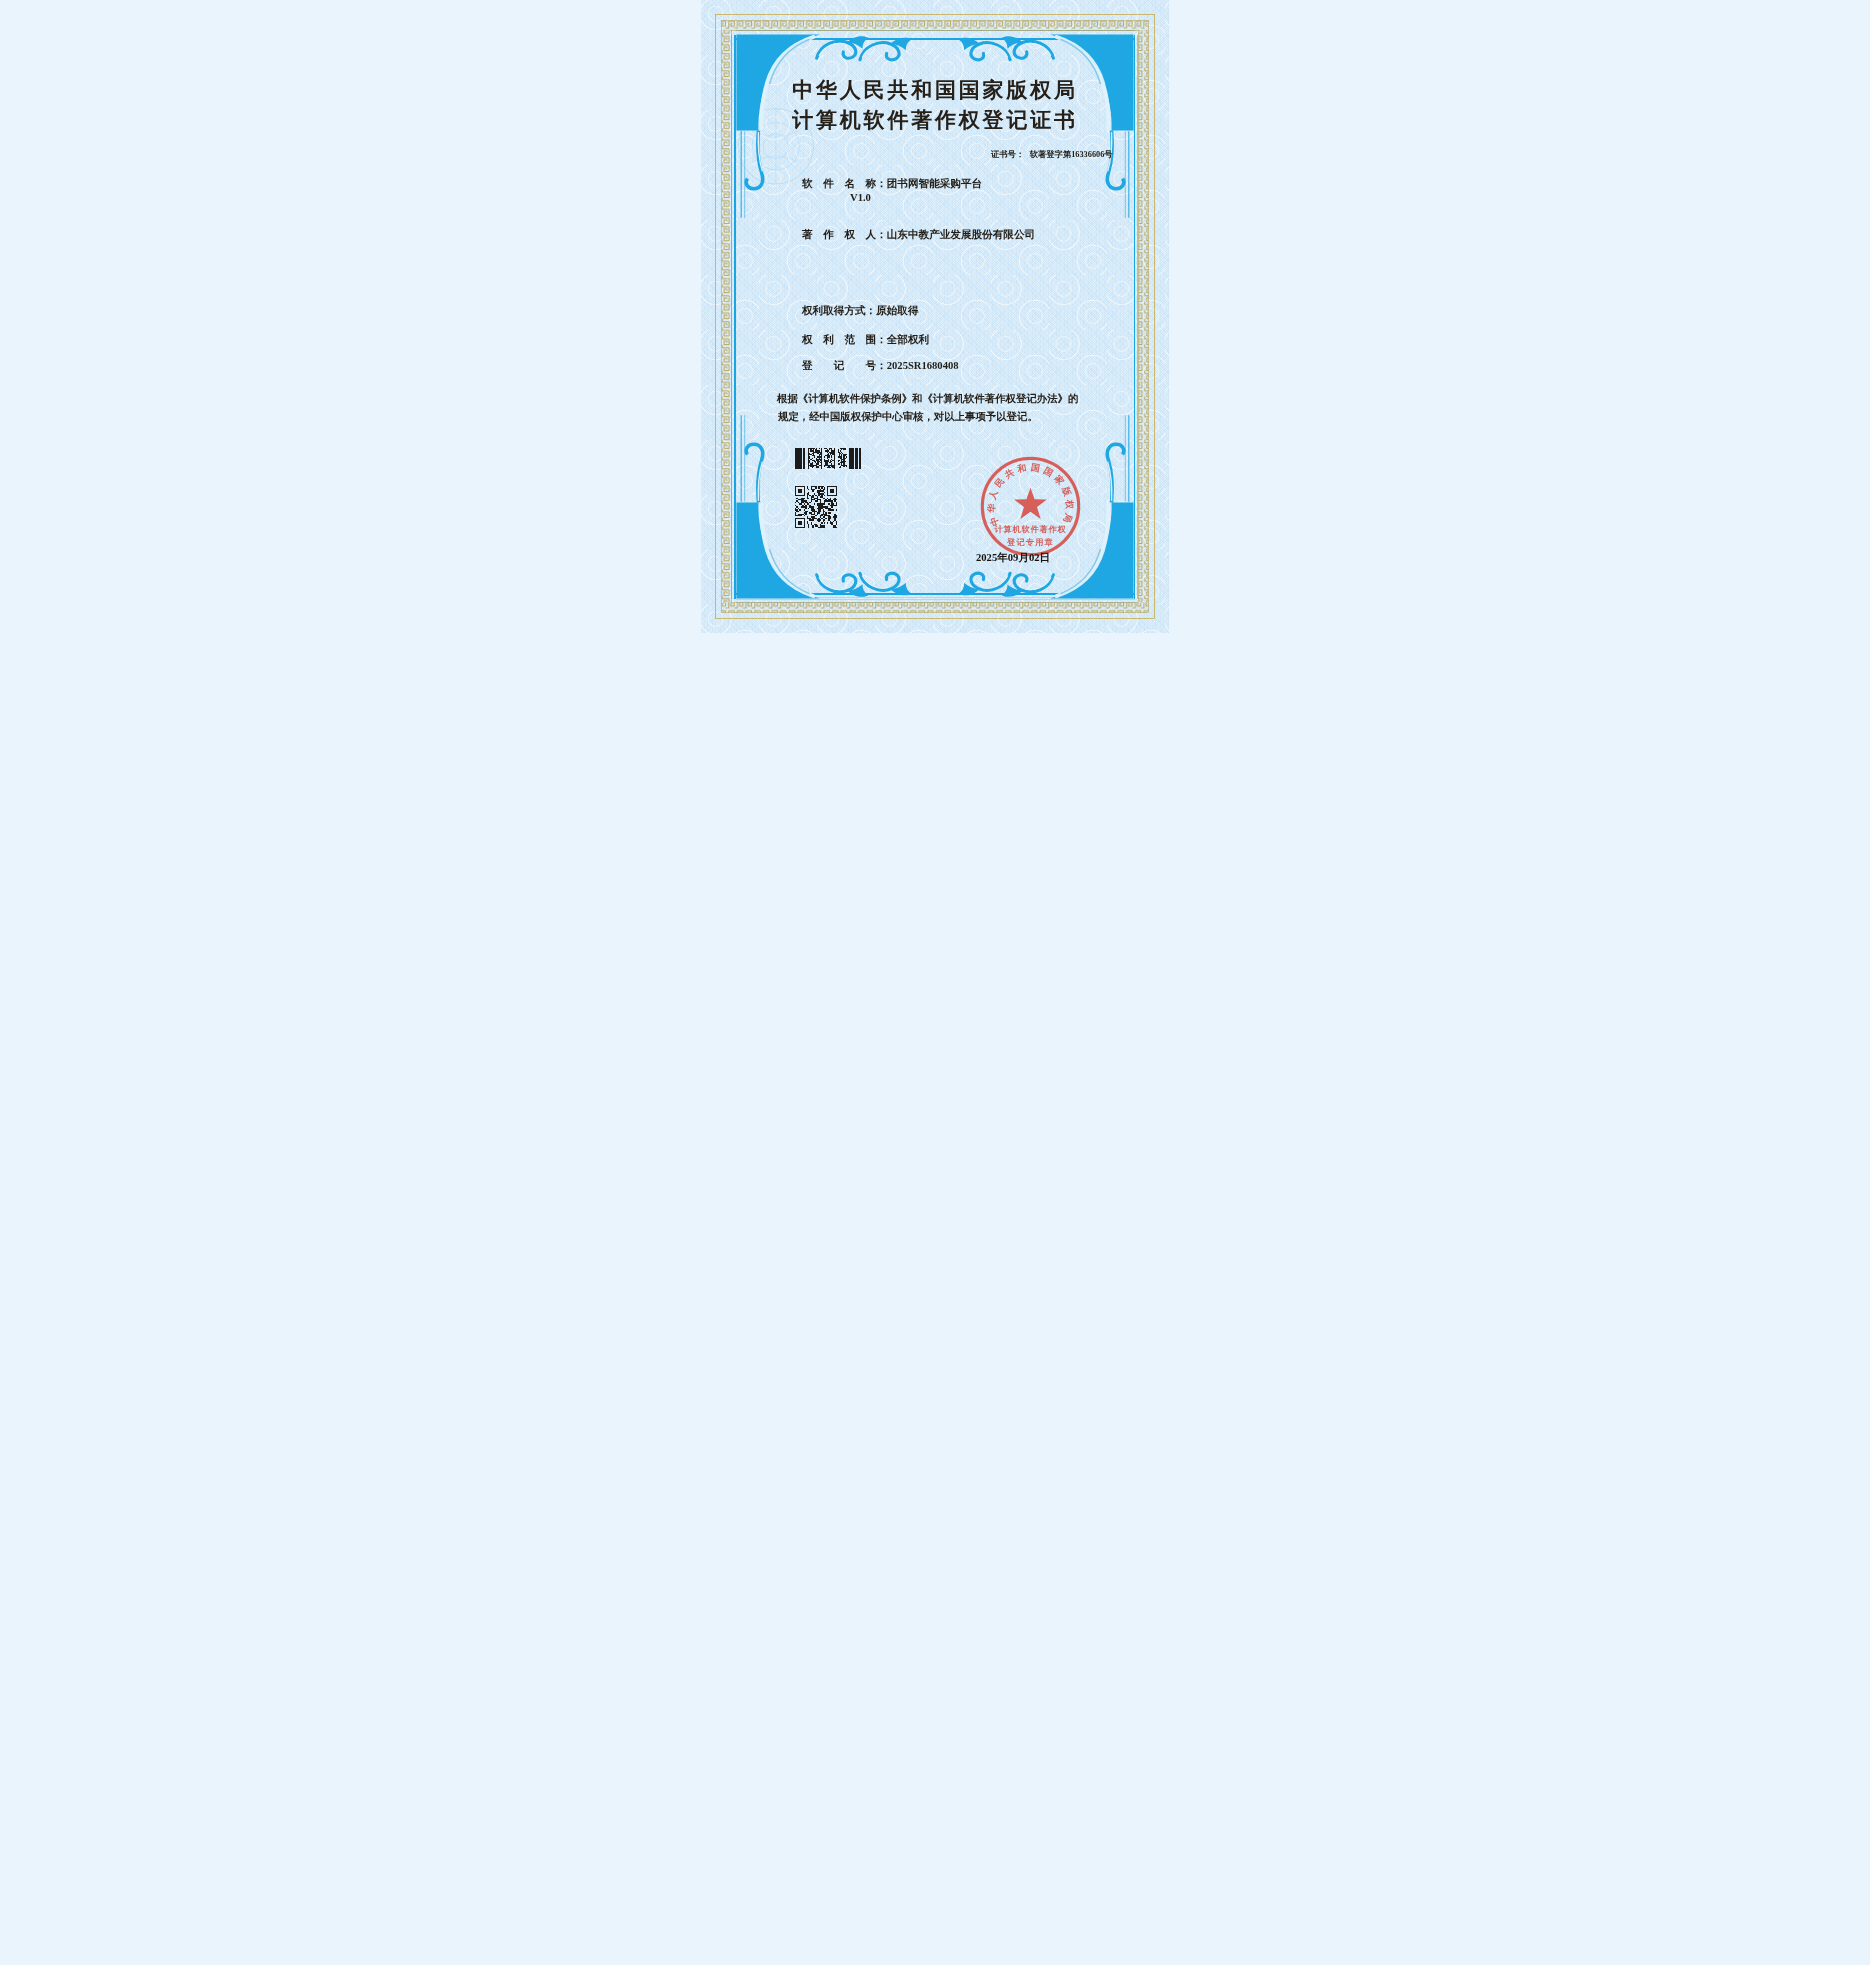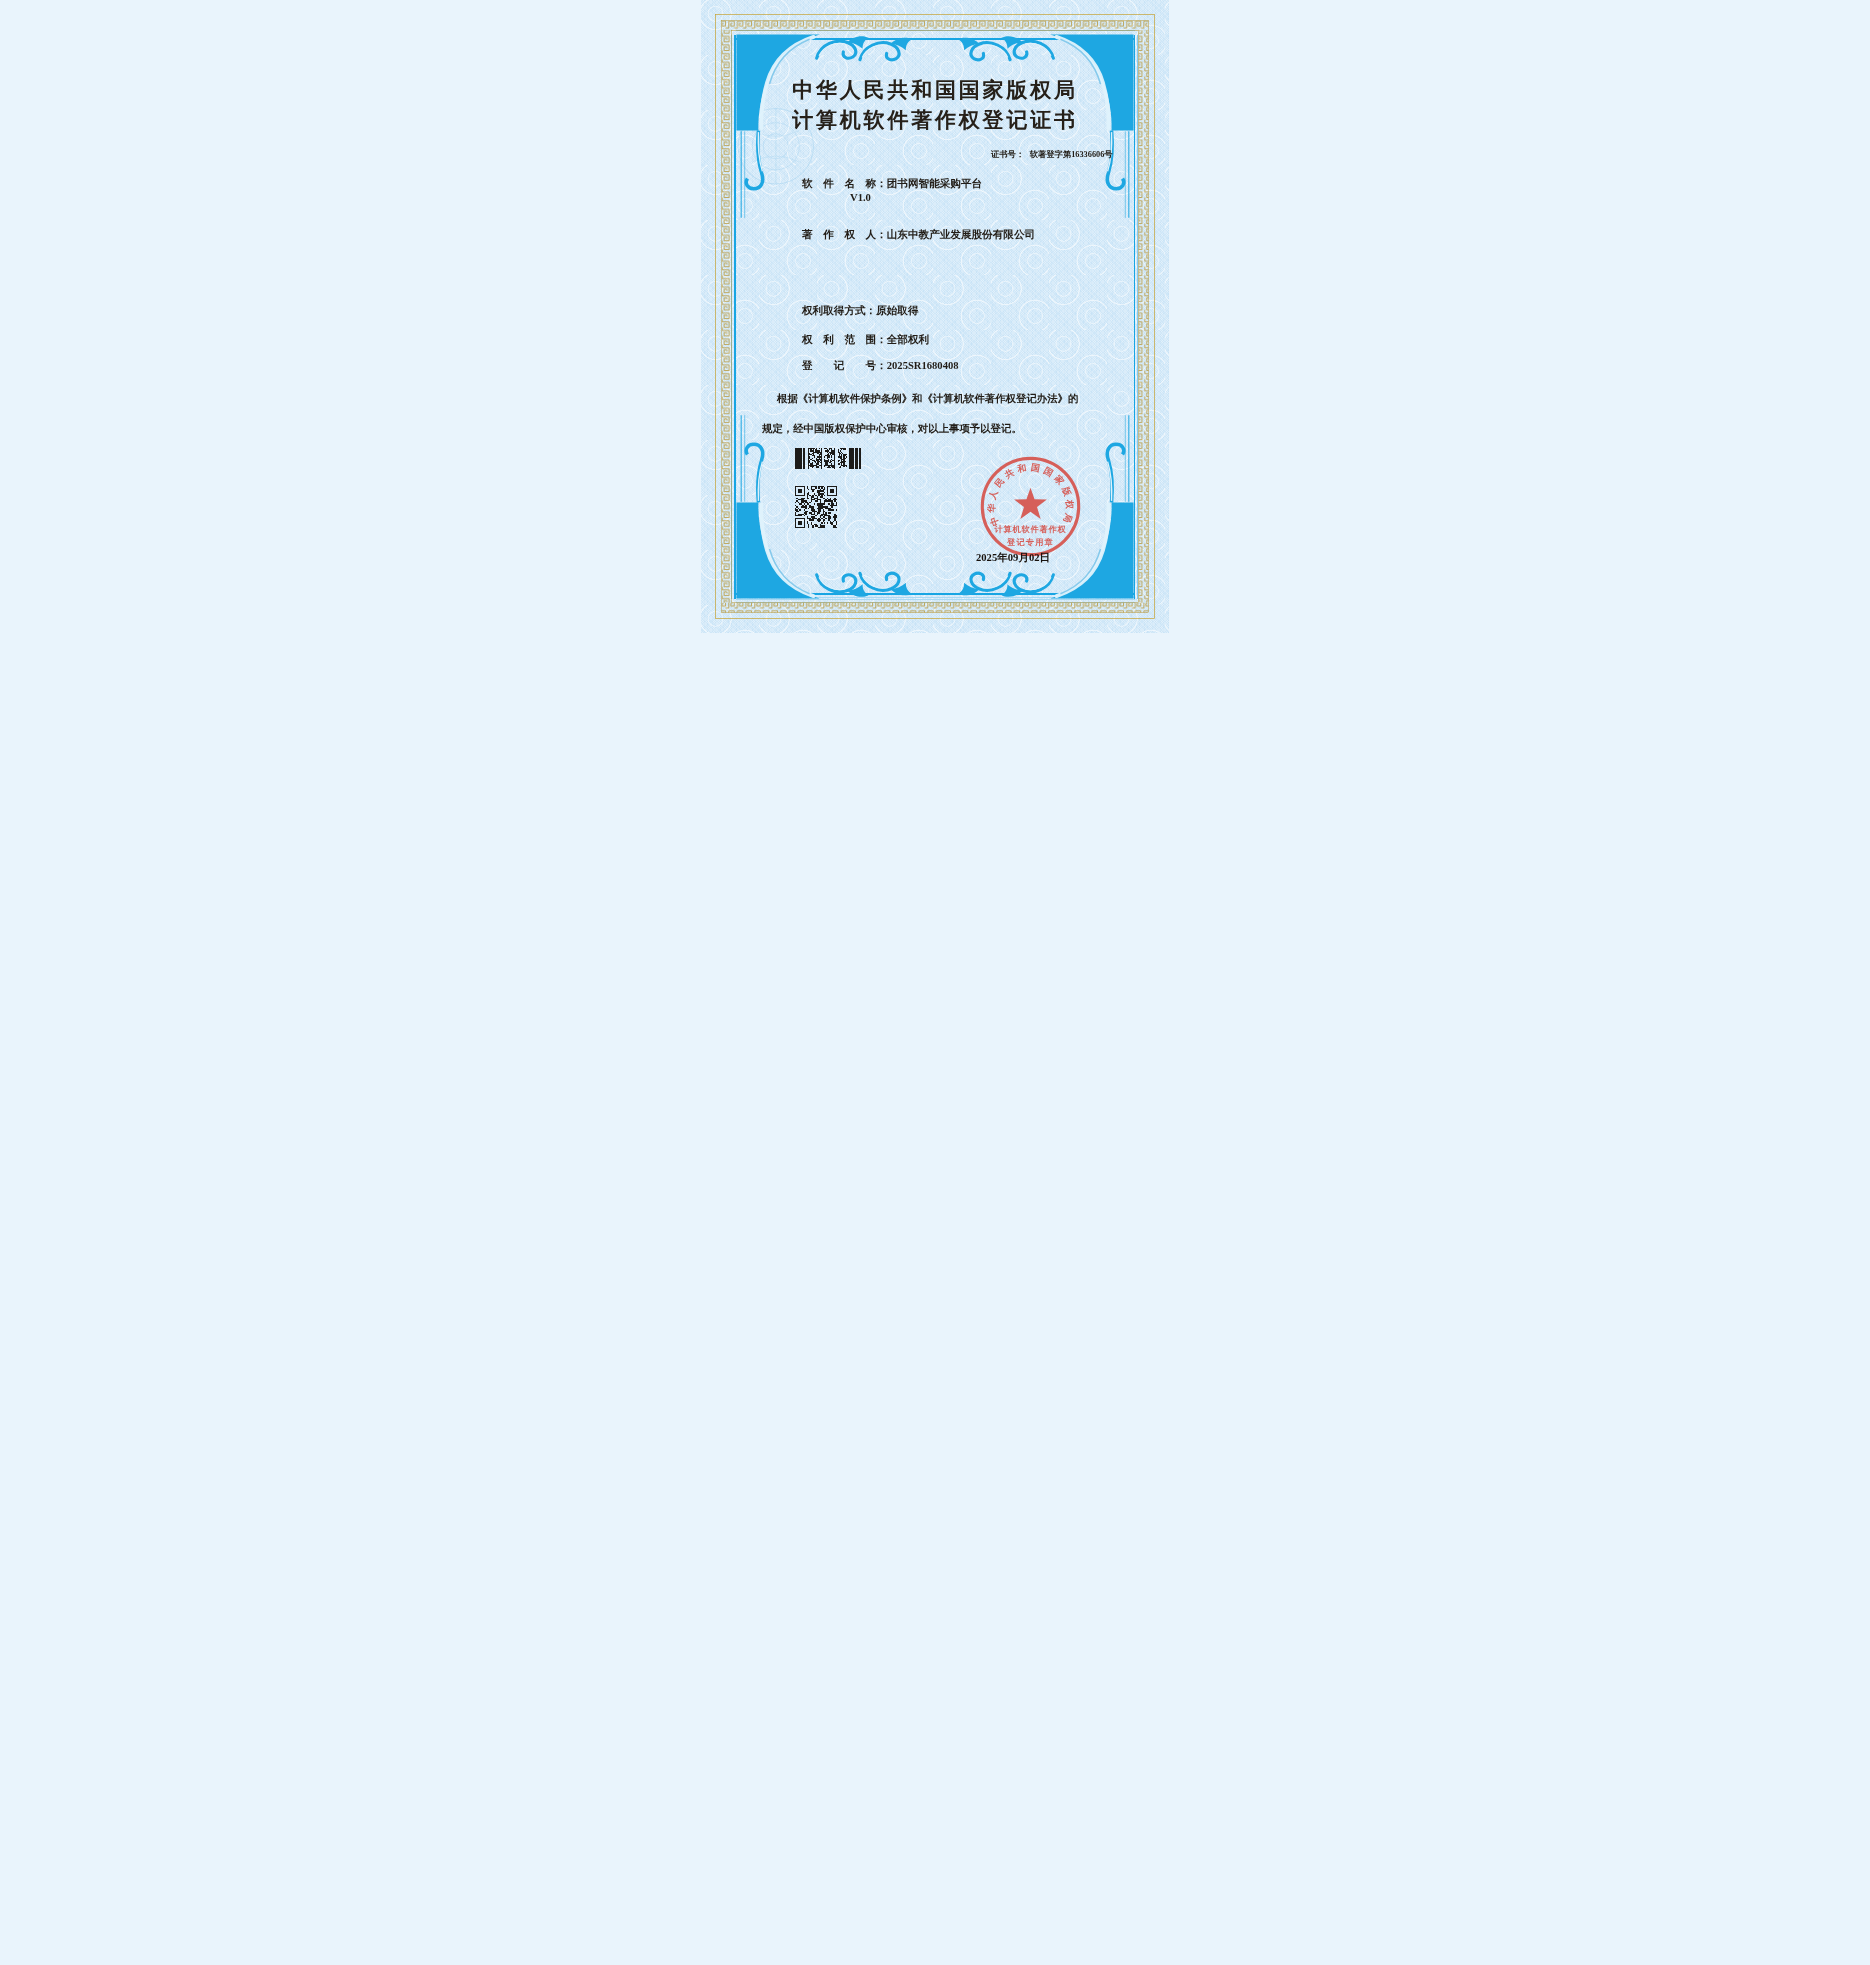--- a/index.html
+++ b/index.html
@@ -33,21 +33,21 @@
   .title.t1{top:76px;}
   .title.t2{top:106px;}
 
   .certno{position:absolute;left:290px;top:149px;font-size:8.3px;font-weight:bold;color:#221d17;z-index:5;white-space:nowrap;}
   .certno .lbl{margin-right:5.5px;margin-top:36px;}
 
   .row{position:absolute;left:61px;font-size:10.6px;font-weight:bold;color:#221d17;z-index:5;white-space:nowrap;line-height:1.25;}
   .row .lbl{display:inline-block;min-width:88px;padding-left:40px;}
   .para{position:absolute;left:61px;width:373px;font-size:10.4px;font-weight:bold;color:#221d17;z-index:5;white-space:nowrap;}
   .para.p1{top:392px;padding-left:15px;}
-  .para.p2{top:422px;}
+  .para.p2{top:410px;margin-left:16px;}
 
   .codebox{position:absolute;z-index:5;}
   #barcode{left:94px;top:448px;}
   #qr{left:94px;top:486px;}
 
   .seal-svg{position:absolute;left:277px;top:454px;z-index:4;opacity:.93;}
   .date{position:absolute;left:275px;top:551px;width:105px;text-align:left;
     font-size:10.6px;font-weight:bold;color:#17120e;z-index:6;white-space:nowrap;}
 </style>
 </head>

